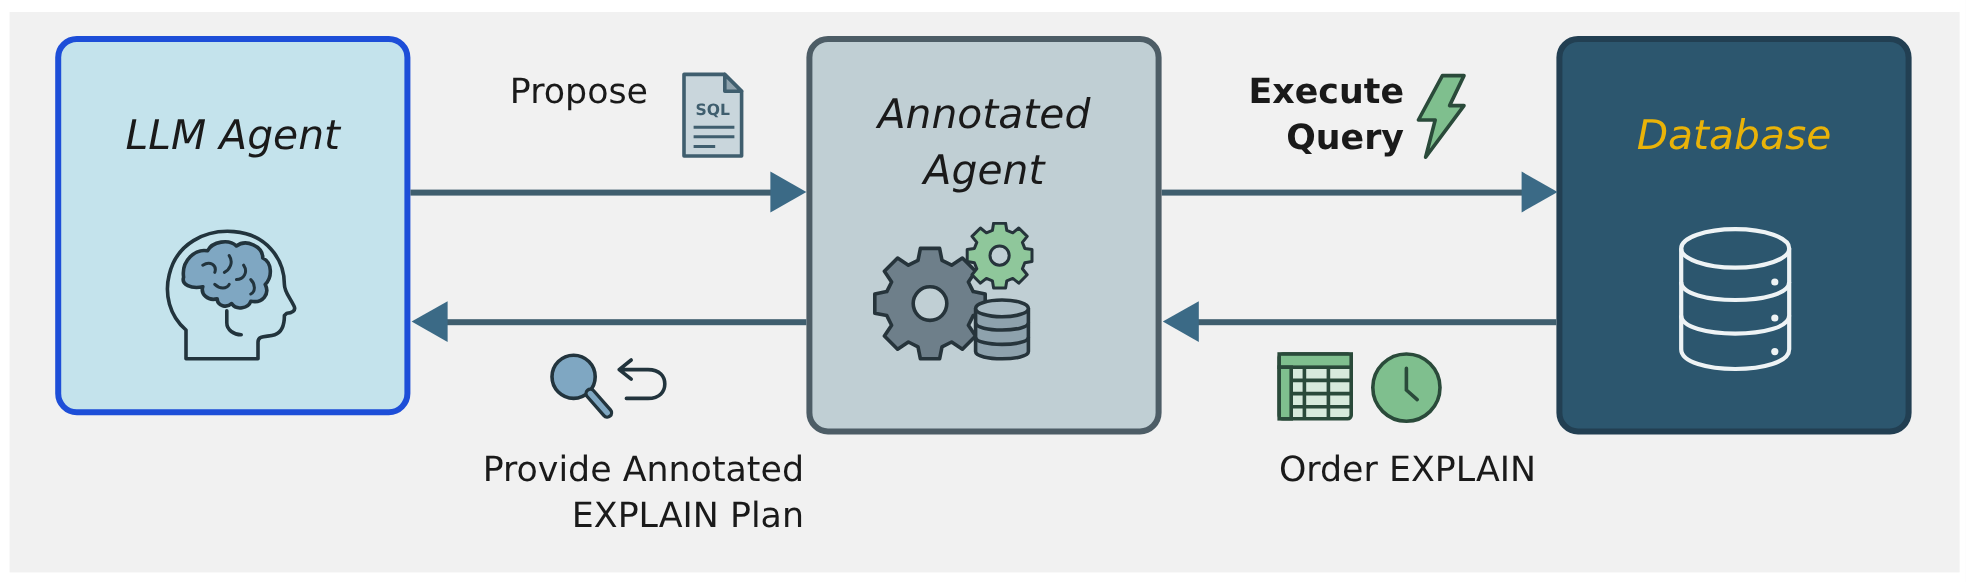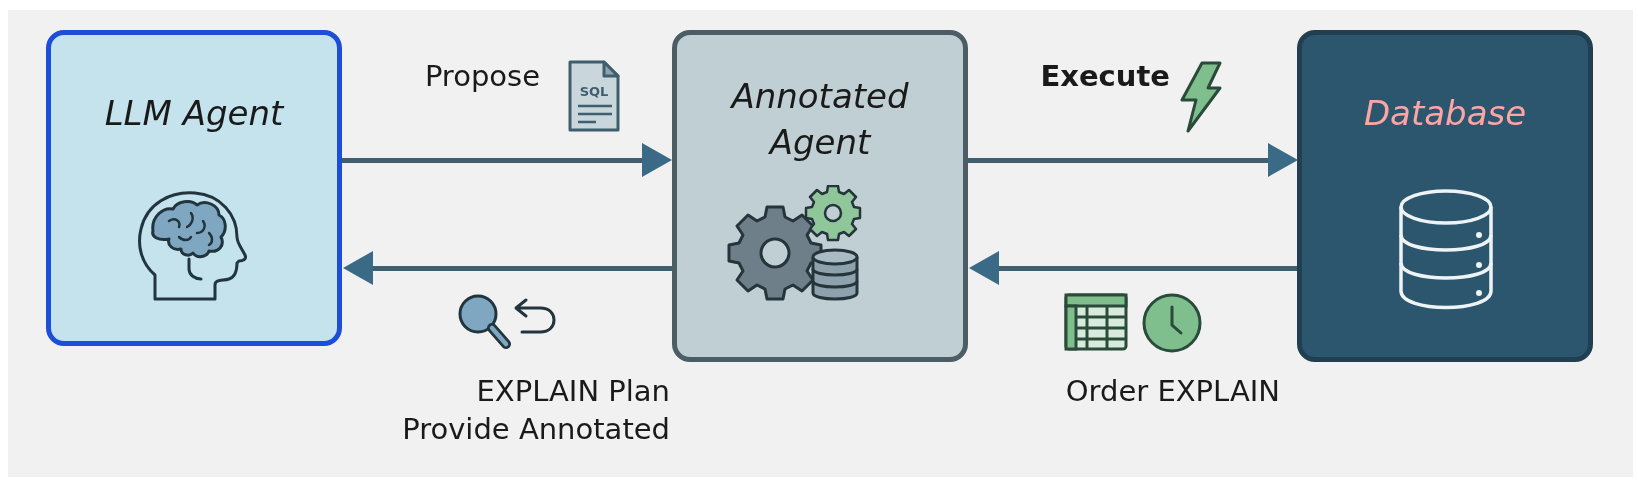--- a/index.html
+++ b/index.html
@@ -4,21 +4,21 @@
 <style>
   html, body { margin: 0; padding: 0; background: #ffffff; }
   body { width: 1638px; height: 485px; position: relative; overflow: hidden;
          font-family: "DejaVu Sans", "Liberation Sans", sans-serif; color: #1a1a1a; }
   .panel { position: absolute; left: 8px; top: 10px; width: 1625px; height: 467px; background: #f1f1f1; }
   .node { position: absolute; box-sizing: border-box; border: 5px solid #1d4ed8; border-radius: 18px; font-style: italic; }
   .node-title { position: absolute; left: 0; right: 0; text-align: center; font-size: 34px; line-height: 46px; }
   #agent { left: 46px; top: 30px; width: 296px; height: 316px; background: #c4e3ec; }
   #tool  { left: 672px; top: 30px; width: 296px; height: 332px; background: #c0cfd4; border-color: #4d5d66; }
   #db    { left: 1297px; top: 30px; width: 296px; height: 332px; background: #2c566e; border-color: #223f52; }
-  #db .node-title { color: #fca5a5; }
+  #db .node-title { color: #eab308; }
   .arrow-line { position: absolute; height: 5px; background: #3f5e6e; }
   .arrow-head { position: absolute; width: 0; height: 0; border-top: 17px solid transparent; border-bottom: 17px solid transparent; }
   .head-right { border-left: 30px solid #3b6a86; }
   .head-left  { border-right: 30px solid #3b6a86; }
   .label { position: absolute; text-align: right; font-size: 29px; line-height: 38px; }
   .icon { position: absolute; }
 </style>
 </head>
 <body>
 
@@ -75,20 +75,21 @@
   <path d="M4 4 H38 L52 18 V72 H4 Z" fill="#c9d6dc" stroke="#3f5e6e" stroke-width="3" stroke-linejoin="round"></path>
   <path d="M38 4 V18 H52 Z" fill="#8ea2ad" stroke="#3f5e6e" stroke-width="3" stroke-linejoin="round"></path>
   <text x="28" y="38" text-anchor="middle" font-family="DejaVu Sans, sans-serif" font-size="13" font-weight="bold" fill="#3f5e6e">SQL</text>
   <path d="M12 48 H46 M12 56 H46 M12 64 H30" stroke="#3f5e6e" stroke-width="2.5"></path>
 </svg>
 
 <div class="arrow-line" style="left:968px; top:158px; width:302px;"></div>
 <div class="arrow-head head-right" style="left:1268px; top:143px;"></div>
 <div class="label" style="left:1030px; top:57px; width:140px;font-weight:bold;">
   <div>Execute</div>
+  <div>Query</div>
 </div>
 <svg class="icon" style="left:1178px; top:60px;" width="46" height="74" viewBox="0 0 46 74">
   <path d="M24 3 H42 L30 28 H42 L10 71 L18 40 H4 Z" fill="#7fbf8e" stroke="#2a4a3a" stroke-width="3" stroke-linejoin="round"></path>
 </svg>
 
 <div class="arrow-line" style="left:998px; top:266px; width:299px;"></div>
 <div class="arrow-head head-left" style="left:969px; top:251px;"></div>
 <svg class="icon" style="left:1063px; top:292px;" width="66" height="60" viewBox="0 0 66 60">
   <rect x="3" y="3" width="60" height="54" rx="3" fill="#d7eadc" stroke="#2a4a3a" stroke-width="3"></rect>
   <rect x="3" y="3" width="60" height="11" fill="#7fbf8e" stroke="#2a4a3a" stroke-width="3"></rect>
@@ -105,15 +106,15 @@
 
 <div class="arrow-line" style="left:372px; top:266px; width:300px;"></div>
 <div class="arrow-head head-left" style="left:343px; top:251px;"></div>
 <svg class="icon" style="left:456px; top:292px;" width="104" height="62" viewBox="0 0 104 62">
   <circle cx="22" cy="22" r="18" fill="#7fa7c2" stroke="#22343d" stroke-width="3"></circle>
   <path d="M36 36 L50 52" stroke="#22343d" stroke-width="10" stroke-linecap="round"></path>
   <path d="M36 36 L50 52" stroke="#7fa7c2" stroke-width="4.5" stroke-linecap="round"></path>
   <path d="M70 8 L60 16 L70 24 M60 16 H84 C94 16 98 22 98 28 C98 34 94 40 84 40 H66" fill="none" stroke="#22343d" stroke-width="3" stroke-linecap="round" stroke-linejoin="round"></path>
 </svg>
 <div class="label" style="left:340px; top:372px; width:330px;">
+  <div>Provide Annotated</div>
   <div>EXPLAIN Plan</div>
-  <div>Provide Annotated</div>
 </div>
 
 </body></html>

